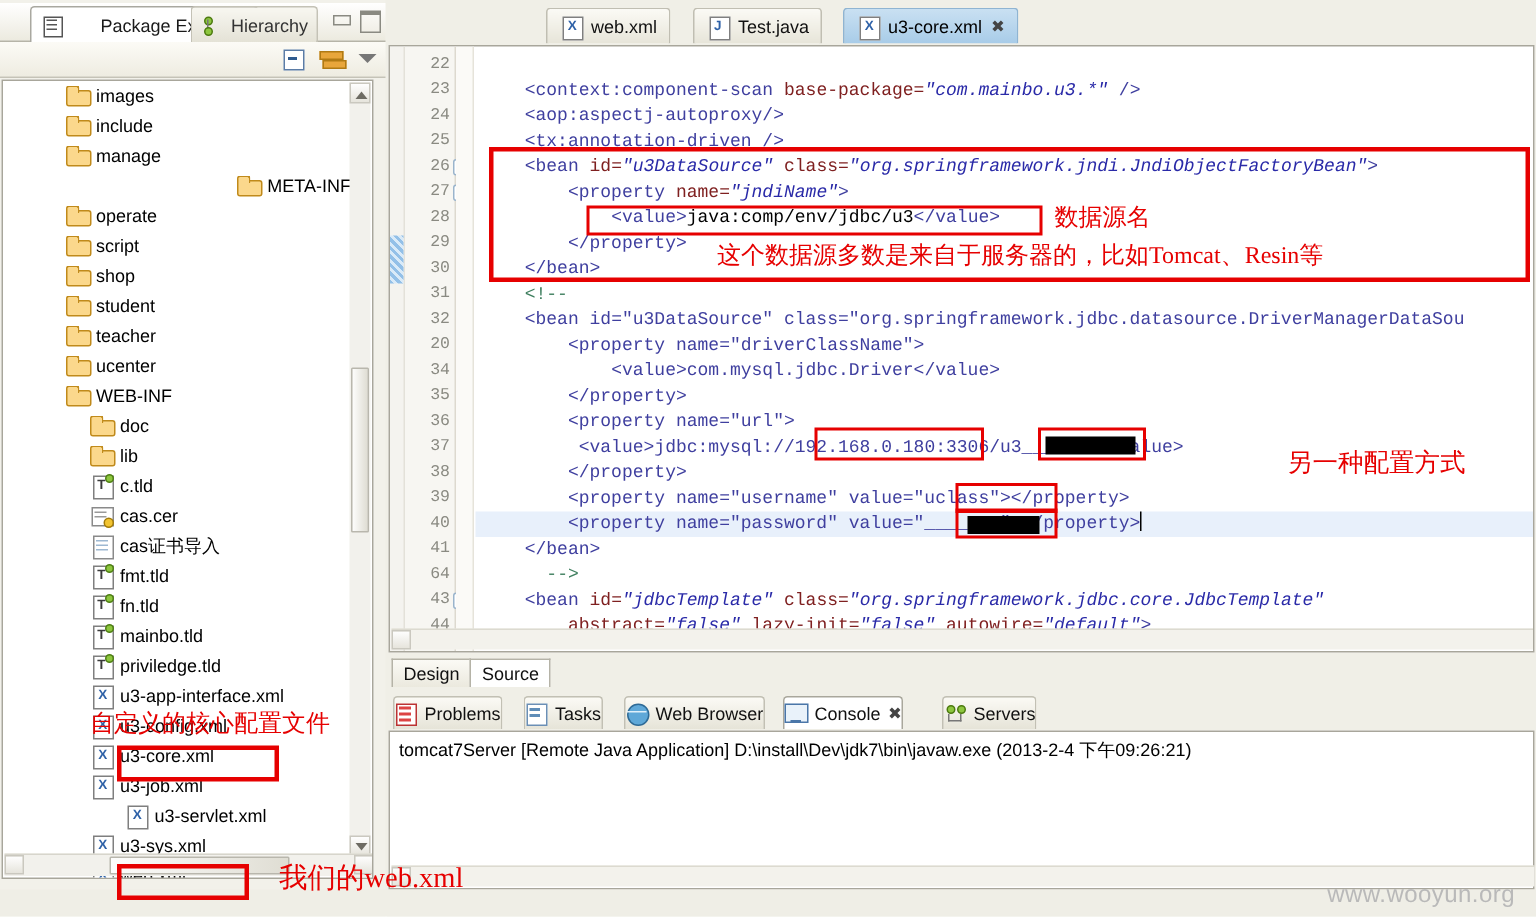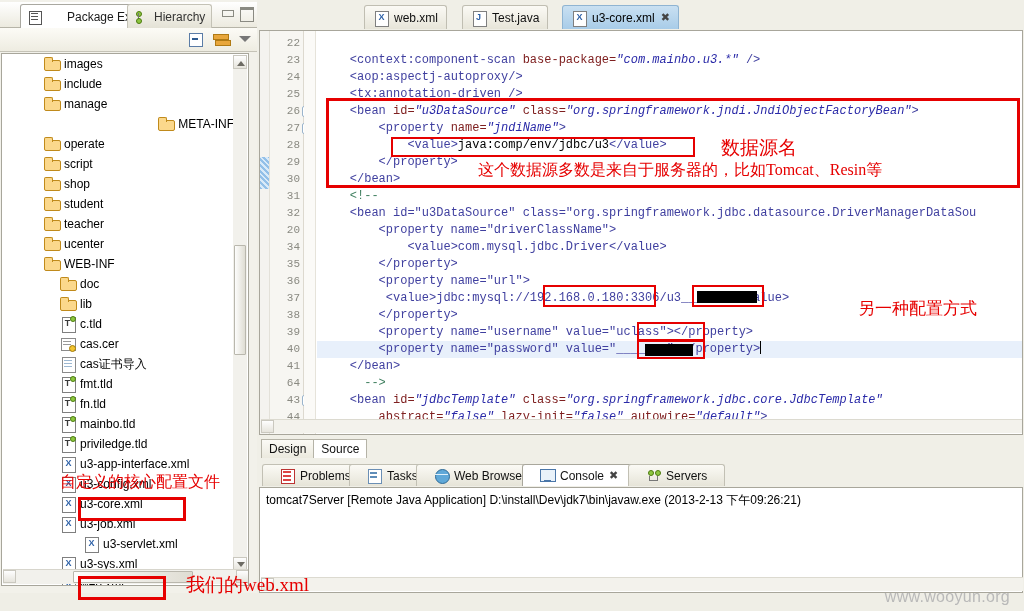--- a/index.html
+++ b/index.html
@@ -275,21 +275,21 @@
     margin-right:-1px; color:#111;
   }
   .dstab.active{ background:#fff; }
 
   
   #bottom-tabbar{
     position:absolute; left:0; top:463px; width:766px; height:24px;
   }
   .btab{
     position:absolute; top:1px; height:22px; display:flex; align-items:center;
-    padding:0 17px; font-size:12px; white-space:nowrap;
+    padding:0 0; font-size:12px; white-space:nowrap;
     border:1px solid #c2c0b4; border-bottom:none; border-radius:3px 3px 0 0;
     background:linear-gradient(#fbfaf5,#e6e4d8); color:#111;
   }
   .btab.active{
     background:#fff; border-color:#a9a79c;
   }
   .btab .bi{ margin-right:5px; }
   .btab .bx{ margin-left:5px; font-size:11px; color:#444;}
   #console-body{
     position:absolute; left:1px; top:487px; width:764px; height:106px;
@@ -593,34 +593,34 @@
       </div>
       <div class="btab" style="left:370px;">
         <span class="bic bic-servers bi">
             <span class="stem"></span>
           </span>
         <span>Servers</span>
       </div>
     </div>
 
     <div id="console-body">
-      <div id="console-line">tomcat7Server [Remote Java Application] D:\install\Dev\jdk7\bin\javaw.exe (2013-2-13 下午09:26:21)</div>
+      <div id="console-line">tomcat7Server [Remote Java Application] D:\install\Dev\jdk7\bin\javaw.exe (2013-2-4 下午09:26:21)</div>
       <div id="console-hscroll">
         <div class="sb-arrow" style="position:absolute;left:0;top:0;width:13px;height:13px;"></div>
       </div>
     </div>
   </div>
 
   <div id="bottom-strip"></div>
 
   <div class="ann-box" style="left:326px; top:98px; width:694px; height:90px;"></div>
 
   <div class="ann-box thin" style="left:391px; top:137px; width:304px; height:20px;"></div>
 
-  <div class="ann-text" style="left:721px; top:135px; font-size:19px;text-align:right;">数据源名</div>
+  <div class="ann-text" style="left:703px; top:135px; font-size:16px;text-align:right;">数据源名</div>
   <div class="ann-text" style="left:478px; top:160px; font-size:16px;">这个数据源多数是来自于服务器的，比如Tomcat、Resin等</div>
 
   <div class="ann-box thin" style="left:543px; top:285px; width:113px; height:22px;"></div>
   <div class="ann-box thin" style="left:692px; top:285px; width:72px; height:22px;"></div>
   <div class="redact" style="left:697px; top:291px; width:60px; height:12px;"></div>
 
   <div class="ann-box thin" style="left:637px; top:322px; width:68px; height:20px;"></div>
 
   <div class="ann-box thin" style="left:637px; top:339px; width:68px; height:20px;"></div>
   <div class="redact" style="left:645px; top:344px; width:48px; height:12px;"></div>

